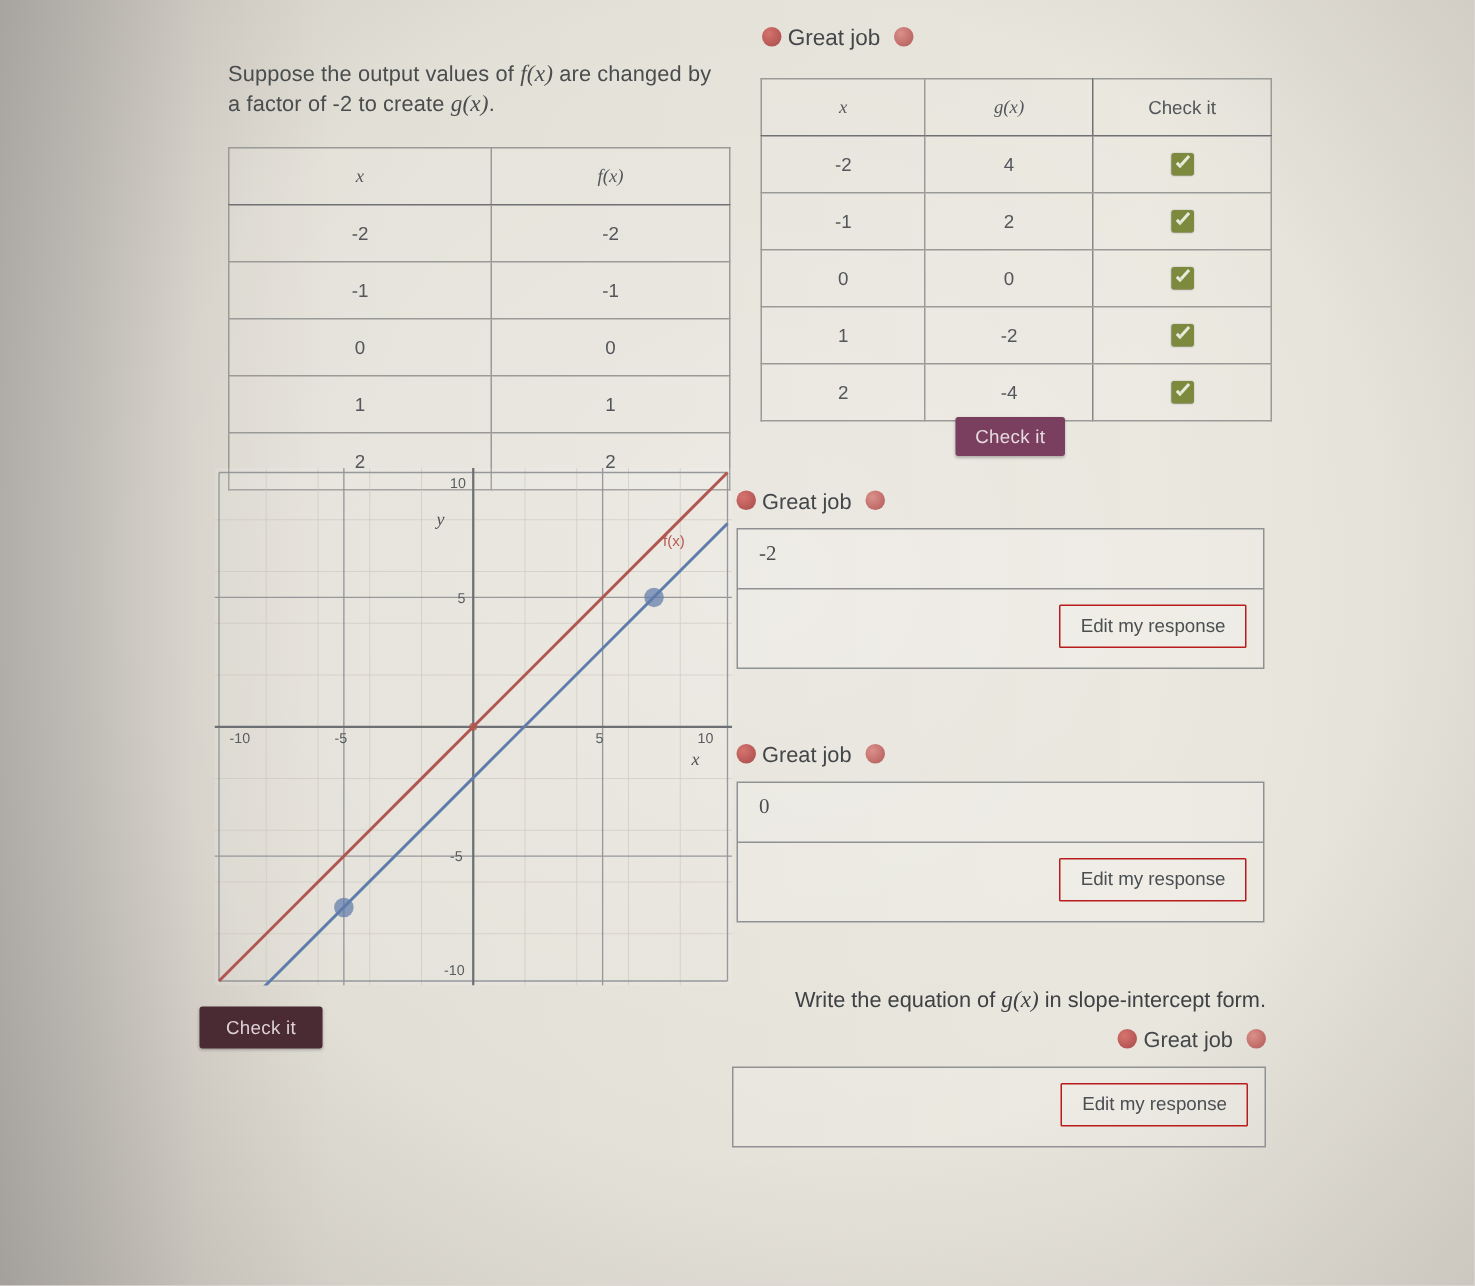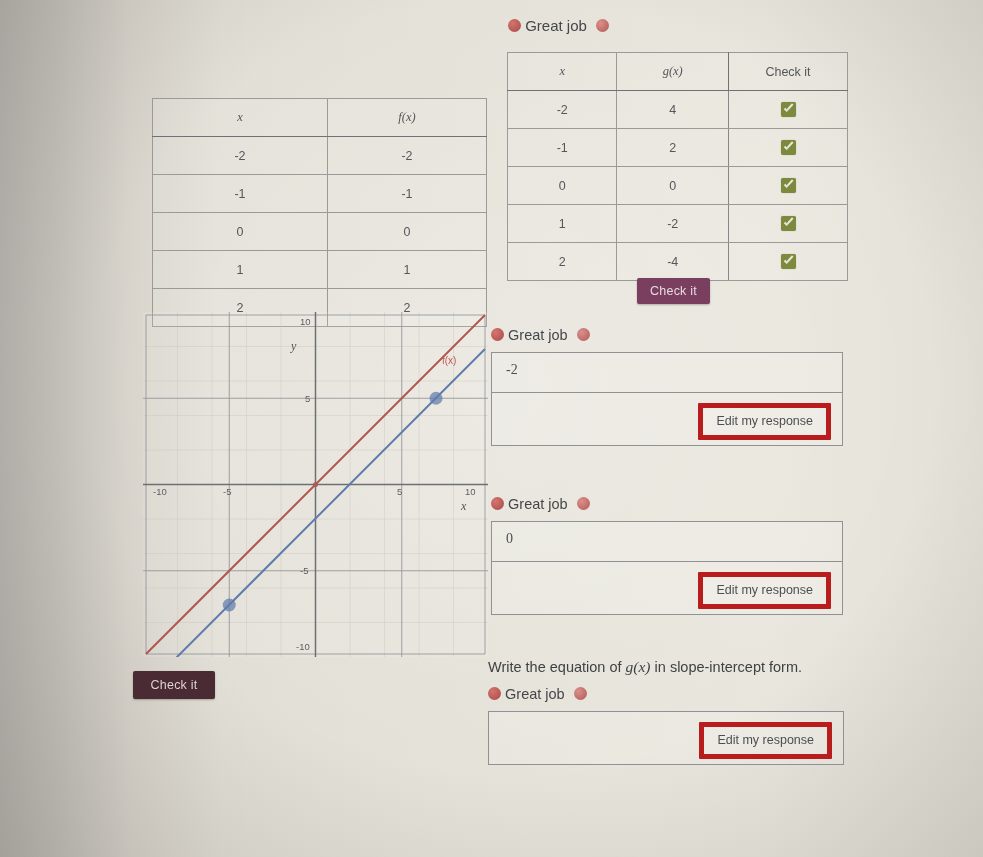--- a/index.html
+++ b/index.html
@@ -86,21 +86,21 @@
   .ansbox{
     margin-top:7px;border:1px solid #8f9194;background:rgba(255,255,255,0.16);
   }
   .ansval{
     padding:9px 14px 10px;font-size:14px;color:#4b4e51;min-height:20px;
     border-bottom:1px solid #8f9194;font-family:"Liberation Serif",serif;
   }
   .ansfoot{height:52px;position:relative;}
   .btn-edit{
     position:absolute;right:11px;top:10px;height:27px;line-height:27px;
-    padding:0 13px;border:5px solid #b91c1c;font-size:12.5px;color:#4c4f52;
+    padding:0 13px;border:1px solid #b91c1c;font-size:12.5px;color:#4c4f52;
     background:rgba(255,255,255,0.10);border-radius:1px;
   }
 
   
   #graph{position:absolute;left:143px;top:312px;width:345px;height:345px;}
   #graph svg{display:block;}
   .glabel{fill:#5a5d60;font-size:9.5px;font-family:"Liberation Sans",sans-serif;}
   .axname{fill:#4f5255;font-size:12px;font-style:italic;font-family:"Liberation Serif",serif;}
   .fxlabel{fill:#b9584f;font-size:10px;font-family:"Liberation Sans",sans-serif;}
 
@@ -115,20 +115,30 @@
 <div id="paper"></div>
 
 <div class="layer">
 
   <div id="top-great" class="blur">
     <span class="seal"></span>
     <span>Great job</span>
     <span class="seal s2"></span>
   </div>
 
+  <div class="txt blur" id="prompt">
+    <span>Suppose the output values of</span>
+    <span class="mathv">f(x)</span>
+    <span>are changed by</span>
+    <br>
+    <span>a factor of</span>
+    <span>-2</span>
+    <span>to create</span>
+    <span class="mathv">g(x)</span><span>.</span>
+  </div>
 
   <table class="tbl blur" id="tbl-f">
     <thead>
       <tr>
         <th class="mathv">x</th>
         <th class="mathv">f(x)</th>
       </tr>
     </thead>
     <tbody>
       <tr>
@@ -280,21 +290,21 @@
       <span class="seal s2"></span>
     </div>
     <div class="ansbox">
       <div class="ansval">0</div>
       <div class="ansfoot">
         <div class="btn-edit">Edit my response</div>
       </div>
     </div>
   </div>
 
-  <div class="qa blur" style="left:488px;top:657px;width:356px;">
+  <div class="qa blur" style="left:488px;top:657px;width:356px;text-align:right;">
     <div class="q-label">
       <span>Write the equation of</span>
       <span class="mathv">g(x)</span>
       <span>in slope-intercept form.</span>
     </div>
     <div class="great">
       <span class="seal"></span>
       <span>Great job</span>
       <span class="seal s2"></span>
     </div>

